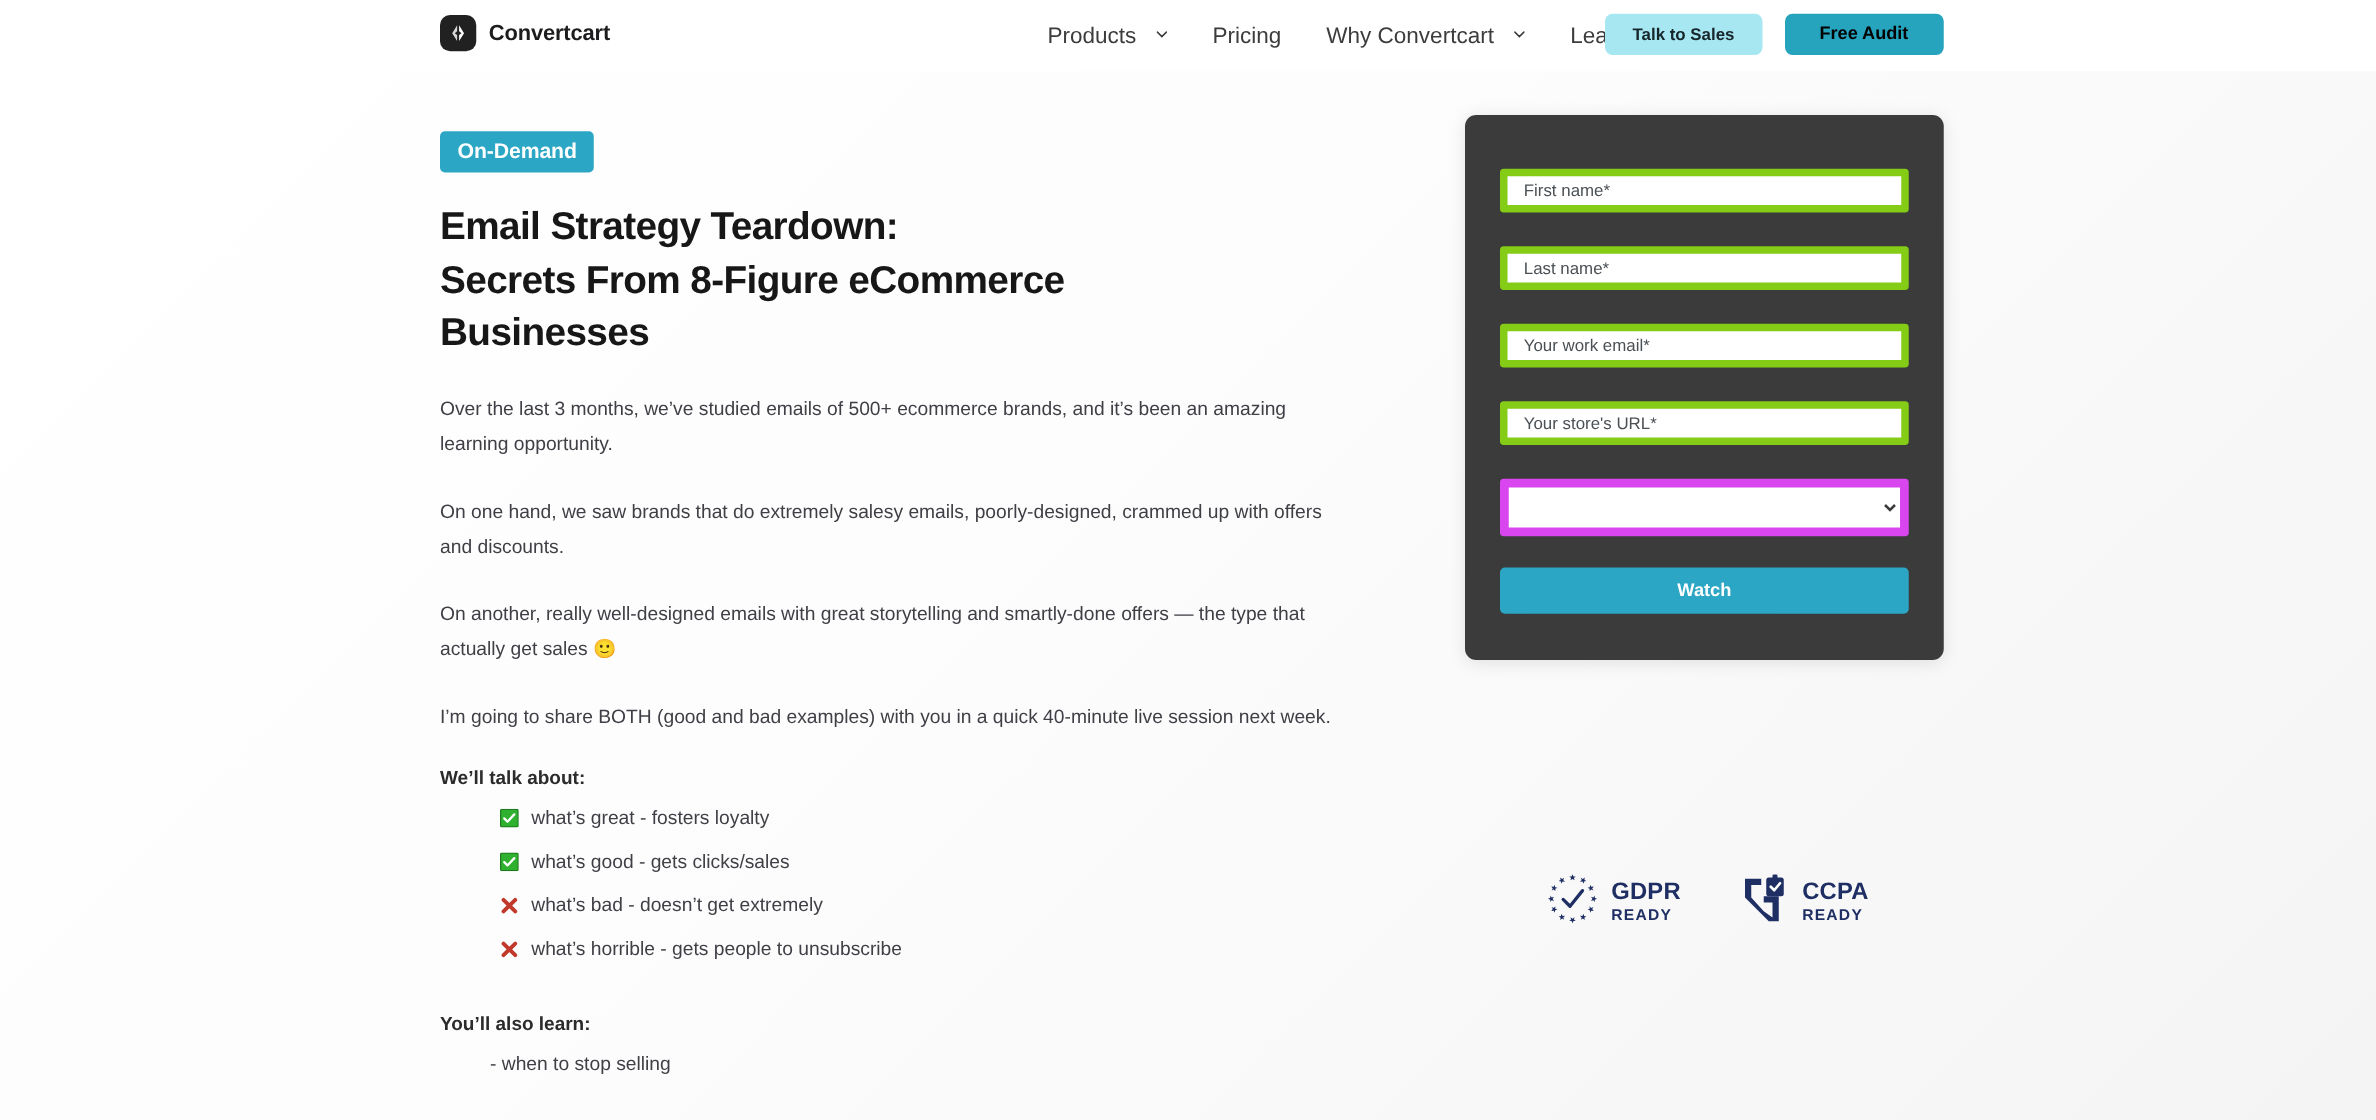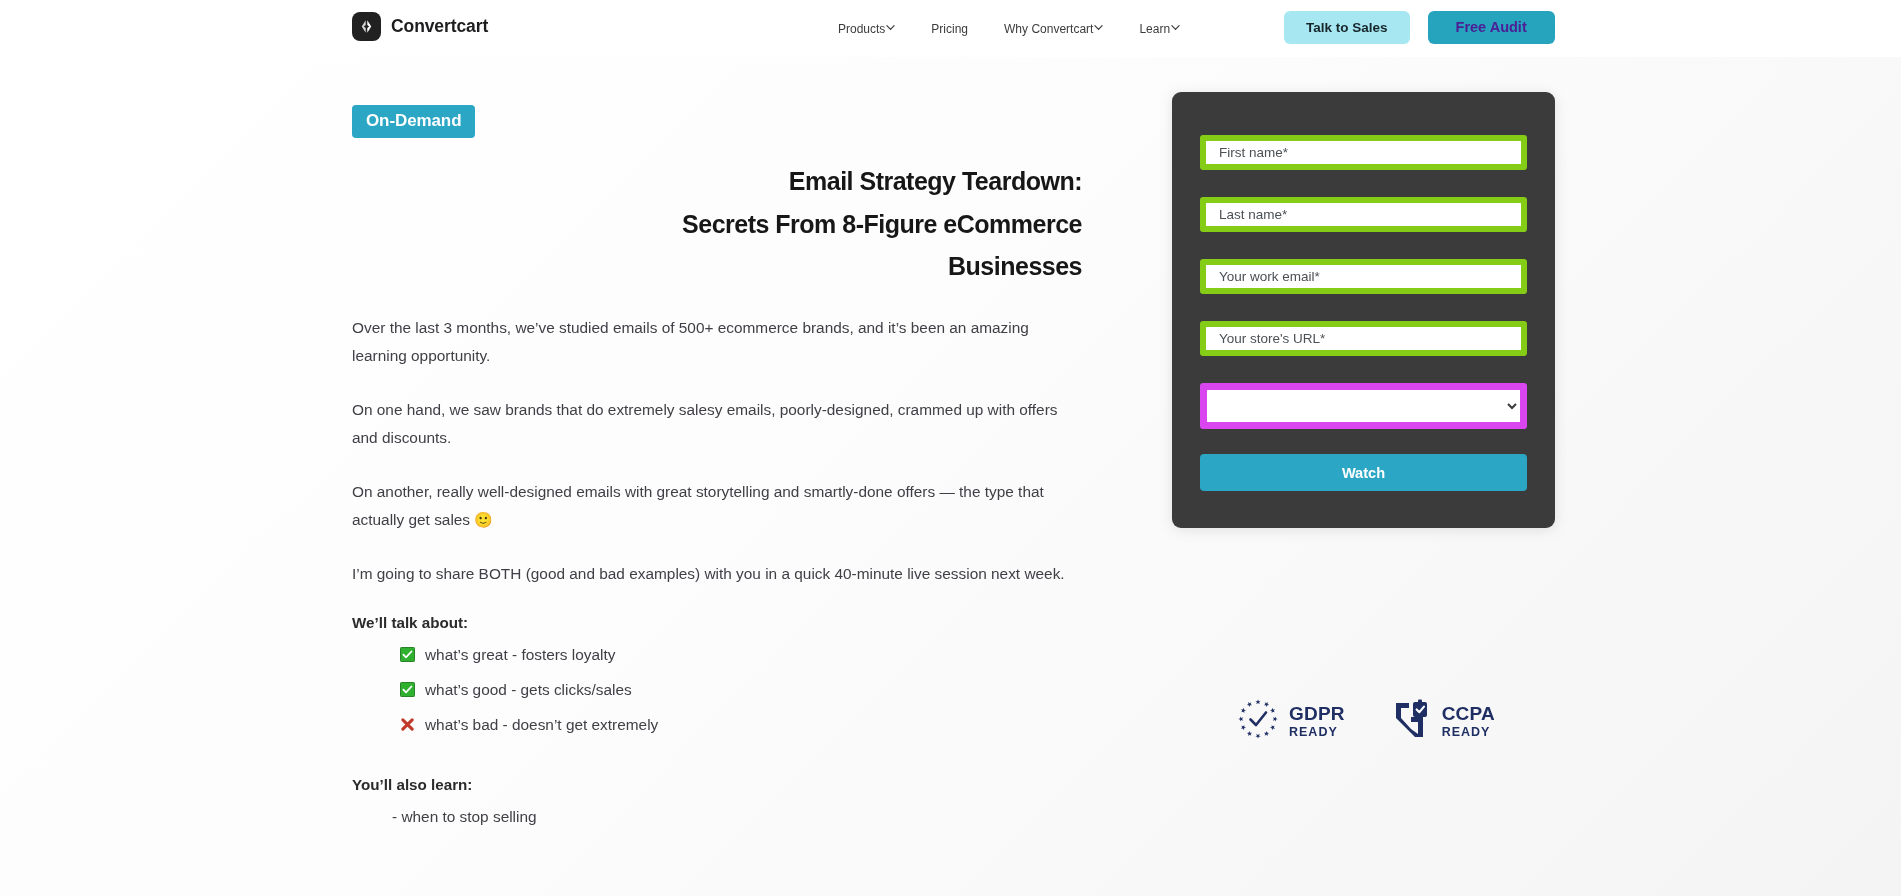--- a/index.html
+++ b/index.html
@@ -54,22 +54,22 @@
     left: 820px;
     top: 0;
     height: 57px;
     display: flex;
     align-items: center;
     gap: 0px;
   }
   .nav-item {
     display: flex;
     align-items: center;
-    gap: 1px;
-    font-size: 12px;
+    gap: 16px;
+    font-size: 18px;
     color: #3c3c3c;
     padding: 0 18px;
     cursor: pointer;
     white-space: nowrap;
   }
   .caret {
     width: 9px; height: 9px;
     display: inline-block;
     position: relative;
     top: -1px;
@@ -93,21 +93,21 @@
     border-radius: 6px;
     padding: 0 22px;
     height: 33px;
     line-height: 33px;
     cursor: pointer;
     white-space: nowrap;
     font-family: "Liberation Sans", sans-serif;
   }
   .btn-audit {
     background: #26a3bd;
-    color: #4c1d95;
+    color: #000000;
     font-size: 14.5px;
     font-weight: 600;
     border: none;
     border-radius: 6px;
     padding: 0 28px;
     height: 33px;
     line-height: 33px;
     cursor: pointer;
     white-space: nowrap;
     font-family: "Liberation Sans", sans-serif;
@@ -132,26 +132,25 @@
     color: #ffffff;
     font-size: 17px;
     font-weight: 700;
     padding: 6px 14px 7px 14px;
     border-radius: 4px;
     letter-spacing: -0.1px;
   }
 
   .headline {
     margin: 22px 0 0 0;
-    font-size: 25px;
+    font-size: 31px;
     line-height: 42.5px;
     font-weight: 700;
     color: #171717;
     letter-spacing: -0.5px;
-    text-align: right;
   }
 
   .para {
     font-size: 15.4px;
     line-height: 28px;
     color: #3f3f46;
     margin: 0;
     padding-top: 26px;
     max-width: 720px;
   }
@@ -369,20 +368,28 @@
         <span>what’s good - gets clicks/sales</span>
       </li>
       <li>
         <span class="ico-box">
           <svg width="15" height="15" viewBox="0 0 16 16">
               <path d="M3 3 L13 13 M13 3 L3 13" stroke="#c0392b" stroke-width="3.3" stroke-linecap="round"></path>
             </svg>
         </span>
         <span>what’s bad - doesn’t get extremely</span>
       </li>
+      <li>
+        <span class="ico-box">
+          <svg width="15" height="15" viewBox="0 0 16 16">
+              <path d="M3 3 L13 13 M13 3 L3 13" stroke="#c0392b" stroke-width="3.3" stroke-linecap="round"></path>
+            </svg>
+        </span>
+        <span>what’s horrible - gets people to unsubscribe</span>
+      </li>
     </ul>
 
     <p class="sub-label">You’ll also learn:</p>
 
     <ul class="dash-list">
       <li>- when to stop selling</li>
     </ul>
   </div>
 
   <form class="form-panel">

